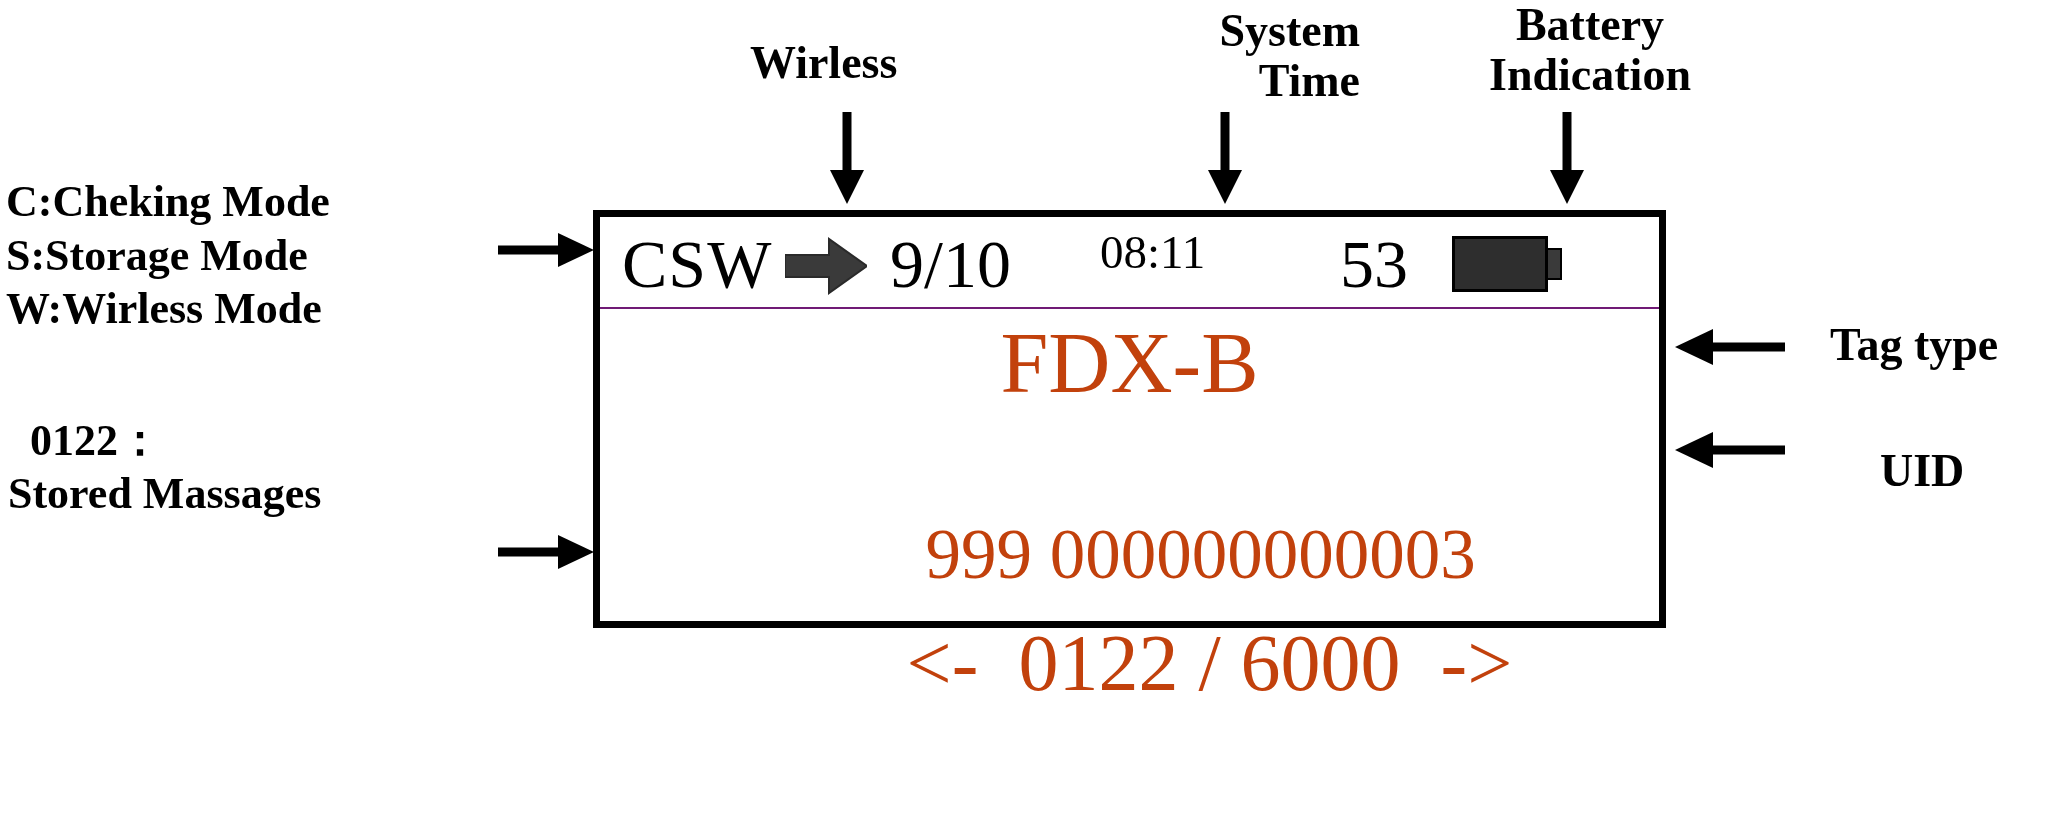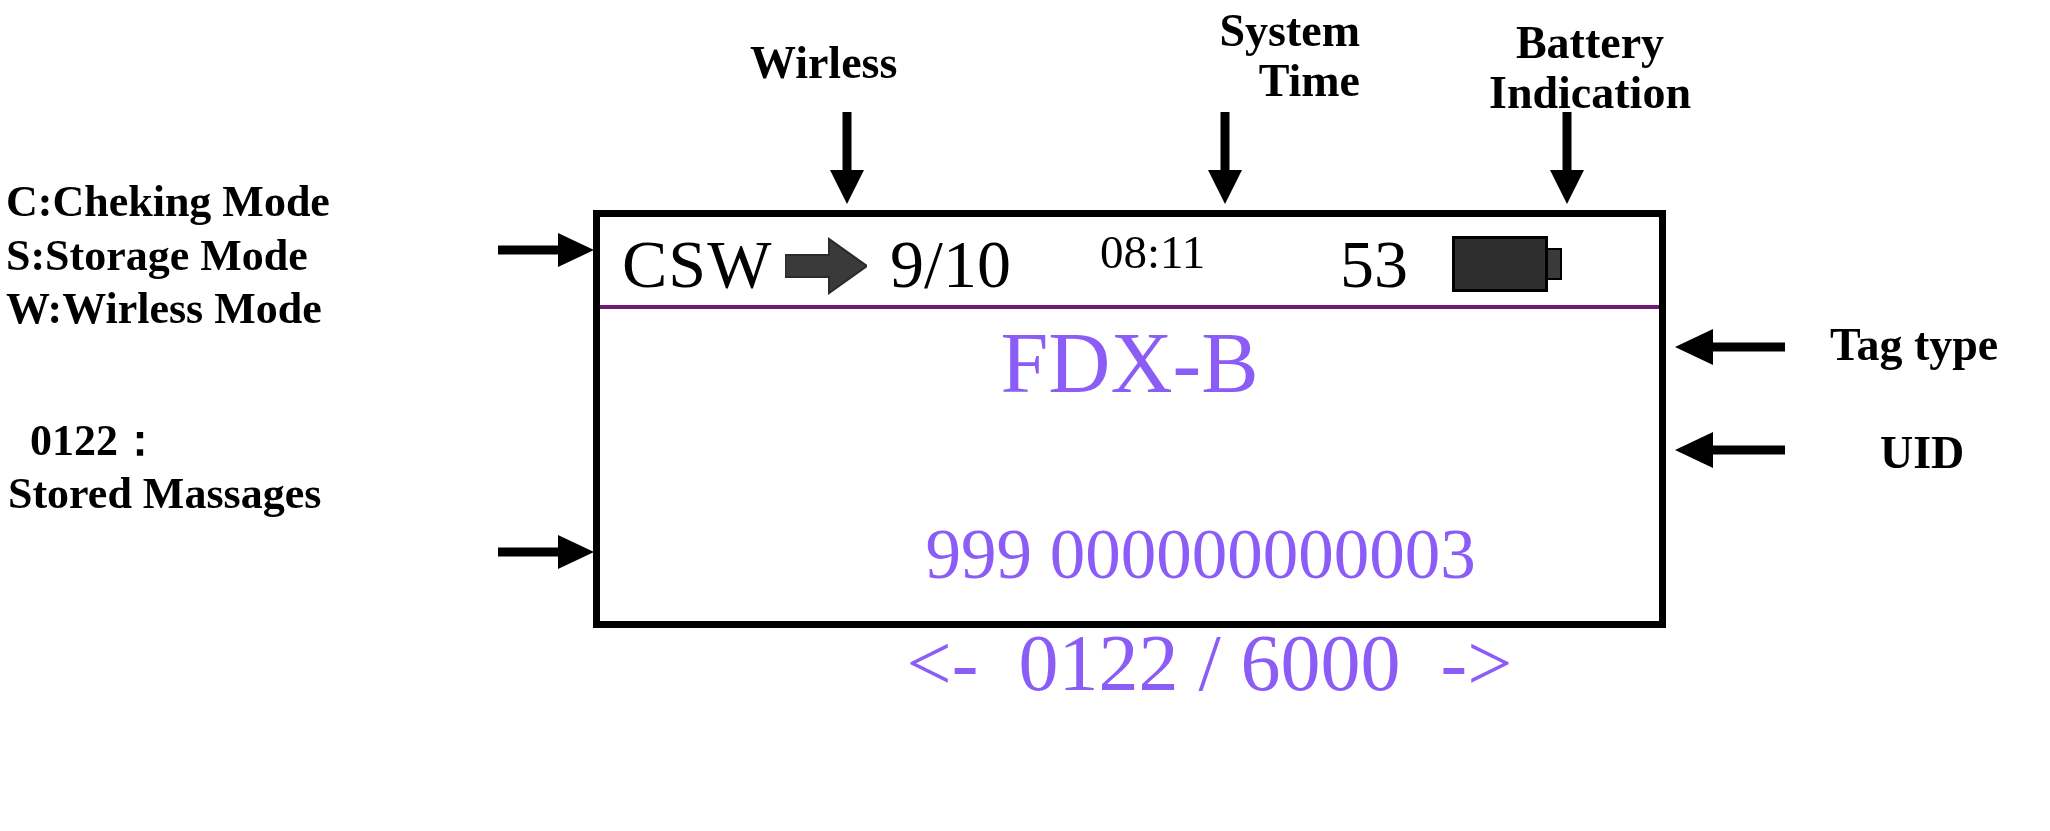--- a/index.html
+++ b/index.html
@@ -44,21 +44,21 @@
     top: 210px;
     width: 1073px;
     height: 418px;
     background: #ffffff;
     border: 7px solid #000000;
     box-sizing: border-box;
   }
   #status-bar {
     position: relative;
     height: 92px;
-    border-bottom: 4px solid #701a75;
+    border-bottom: 2px solid #701a75;
     box-sizing: border-box;
   }
   .lcd-font {
     font-family: "Liberation Serif", "DejaVu Serif", serif;
     font-weight: normal;
     color: #000;
     white-space: pre;
     transform-origin: left center;
   }
 
@@ -101,21 +101,21 @@
     box-sizing: border-box;
   }
 
   #lcd-body { position: relative; height: 310px; }
 
   .lcd-line {
     position: absolute;
     width: 100%;
     text-align: center;
     font-family: "Liberation Serif", "DejaVu Serif", serif;
-    color: #8b5cf6;
+    color: #c2410c;
     white-space: pre;
   }
   #tag-type-line {
     top: 4px;
     font-size: 86px;
   }
   #uid-line {
     top: 124px;
     font-size: 71px;
   }
@@ -129,21 +129,21 @@
 
 <div id="canvas">
 
   <div class="abs ann ann-lg" style="left:750px; top:38px;">Wirless</div>
 
   <div class="abs ann ann-lg ann-center" style="left:1090px; top:6px; width:270px;text-align:right;">
     <div>System</div>
     <div>Time</div>
   </div>
 
-  <div class="abs ann ann-lg ann-center" style="left:1425px; top:18px; width:330px;">
+  <div class="abs ann ann-lg ann-center" style="left:1425px; top:0; width:330px;">
     <div>Battery</div>
     <div>Indication</div>
   </div>
 
   <div class="arrow" style="left:825px; top:112px;">
     <svg width="44" height="92" viewBox="0 0 44 92">
       <line x1="22" y1="0" x2="22" y2="68" stroke="#000" stroke-width="9"></line>
       <polygon points="22,92 5,58 39,58" fill="#000"></polygon>
     </svg>
   </div>
@@ -195,21 +195,21 @@
     </svg>
   </div>
   <div class="abs ann ann-lg" style="left:1830px; top:320px;">Tag type</div>
 
   <div class="arrow" style="left:1675px; top:428px;">
     <svg width="110" height="44" viewBox="0 0 110 44">
       <line x1="110" y1="22" x2="34" y2="22" stroke="#000" stroke-width="9"></line>
       <polygon points="0,22 38,4 38,40" fill="#000"></polygon>
     </svg>
   </div>
-  <div class="abs ann ann-lg" style="left:1880px; top:428px;">UID</div>
+  <div class="abs ann ann-lg" style="left:1880px; top:446px;">UID</div>
 
   <div id="lcd">
 
     <div id="status-bar">
 
       <div id="mode-text" class="lcd-font">CSW</div>
 
       <div id="wireless-arrow-icon">
         <svg width="82" height="58" viewBox="0 0 82 58">
           <polygon points="0,18 44,18 44,2 82,29 44,56 44,40 0,40" fill="#3a3a3a" stroke="#2a2a2a" stroke-width="2"></polygon>

